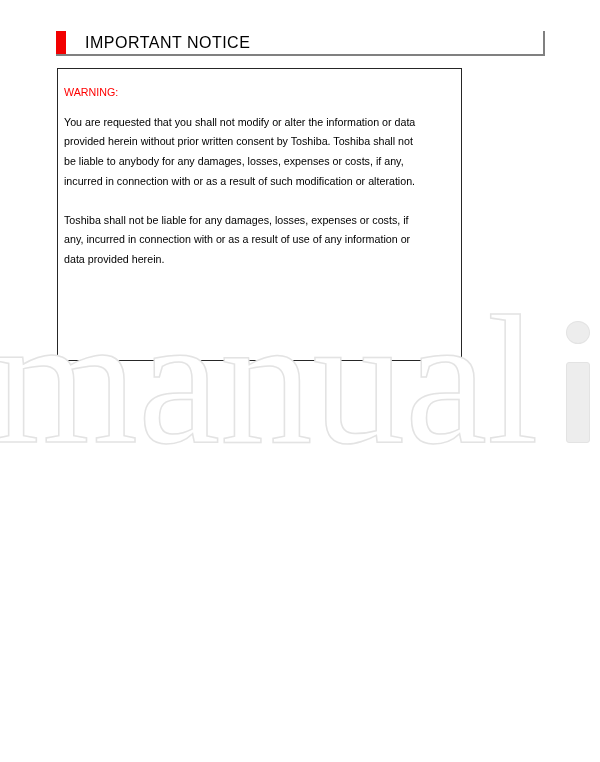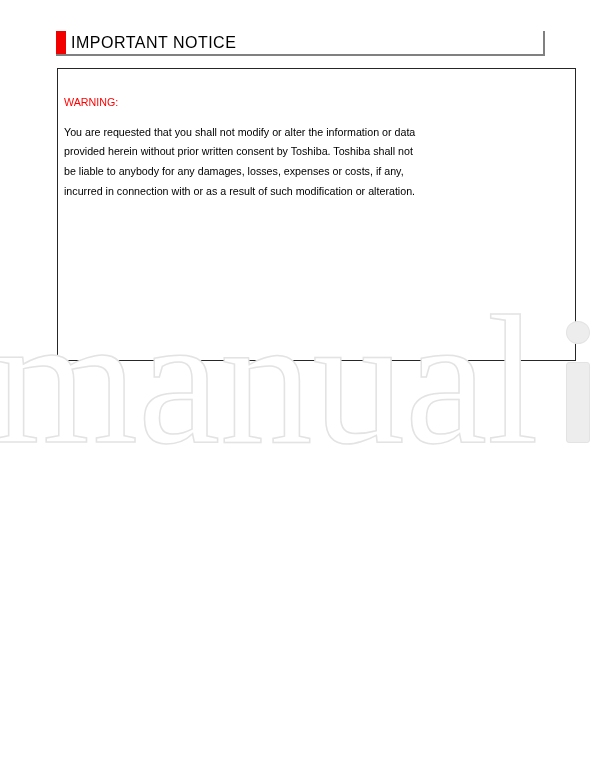--- a/index.html
+++ b/index.html
@@ -12,45 +12,45 @@
     color: #000;
   }
 
   
   .title-bar {
     position: absolute;
     left: 56px; top: 31px;
     width: 487px; height: 23px;
     border-right: 2px solid var(--rule-gray, #808080);
     border-bottom: 2px solid var(--rule-gray, #808080);
-    display: flex; align-items: center; gap: 5px;
+    display: flex; align-items: center; gap: 19px;
   }
   .red-mark {
     display: block;
     width: 10px; height: 23px;
     background: var(--accent-red, #f20000);
     flex: 0 0 auto;
   }
   .title {
     margin: 0;
     font-size: 16px;
     font-weight: normal;
     letter-spacing: 0.5px;
     line-height: 23px;
     white-space: nowrap;
   }
 
   
   .warning-box {
     position: absolute;
     left: 57px; top: 68px;
-    width: 519px; height: 293px;
+    width: 405px; height: 293px;
     box-sizing: border-box;
     border: 1.5px solid var(--box-border, #262626);
-    padding: 24px 8px 0 6px;
+    padding: 14px 8px 0 6px;
     background: transparent;
     font-size: 10.7px;
     line-height: 19.7px;
   }
   .warn-label {
     margin: 0 0 10px 0;
     color: var(--warning-red, #fe0000);
   }
   .para { margin: 0; white-space: pre-line; }
   .para-1 { margin-bottom: 19px; }
@@ -95,20 +95,23 @@
     <span class="red-mark"></span>
     <h1 class="title">IMPORTANT NOTICE</h1>
   </div>
 
   <div class="warning-box">
     <p class="warn-label">WARNING:</p>
     <p class="para para-1">You are requested that you shall not modify or alter the information or data
 provided herein without prior written consent by Toshiba. Toshiba shall not
 be liable to anybody for any damages, losses, expenses or costs, if any,
 incurred in connection with or as a result of such modification or alteration.</p>
+    <p class="para para-3">Toshiba shall not be liable for any damages, losses, expenses or costs, if
+any, incurred in connection with or as a result of use of any information or
+data provided herein.</p>
   </div>
 
   <div class="watermark">
     <span class="wm-outline">manual</span>
     <span class="wm-dot"></span>
     <span class="wm-stem"></span>
   </div>
 
 </div>
 

